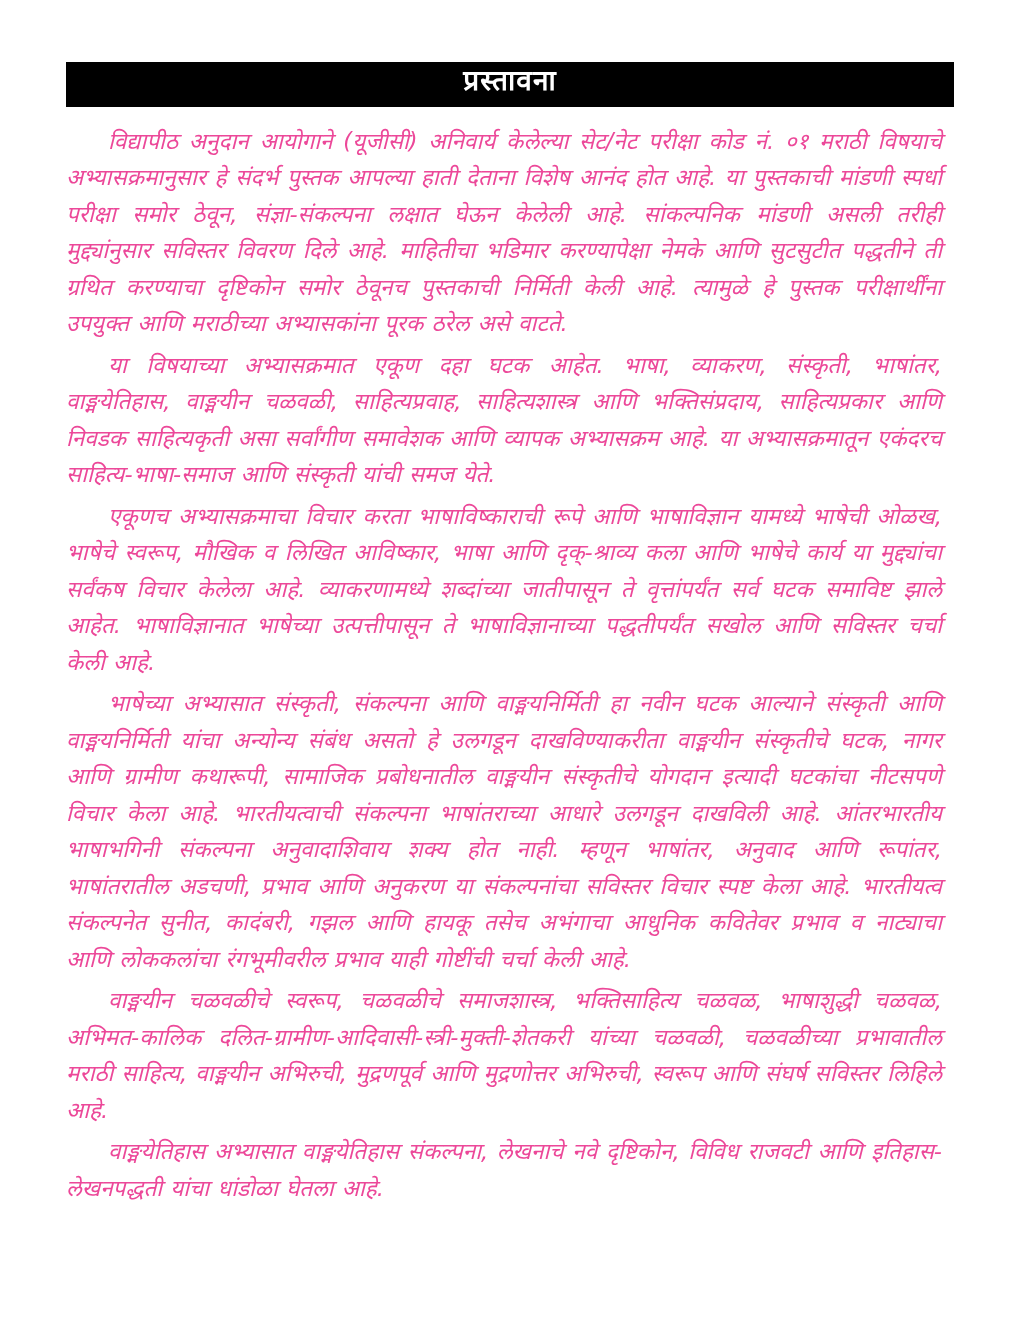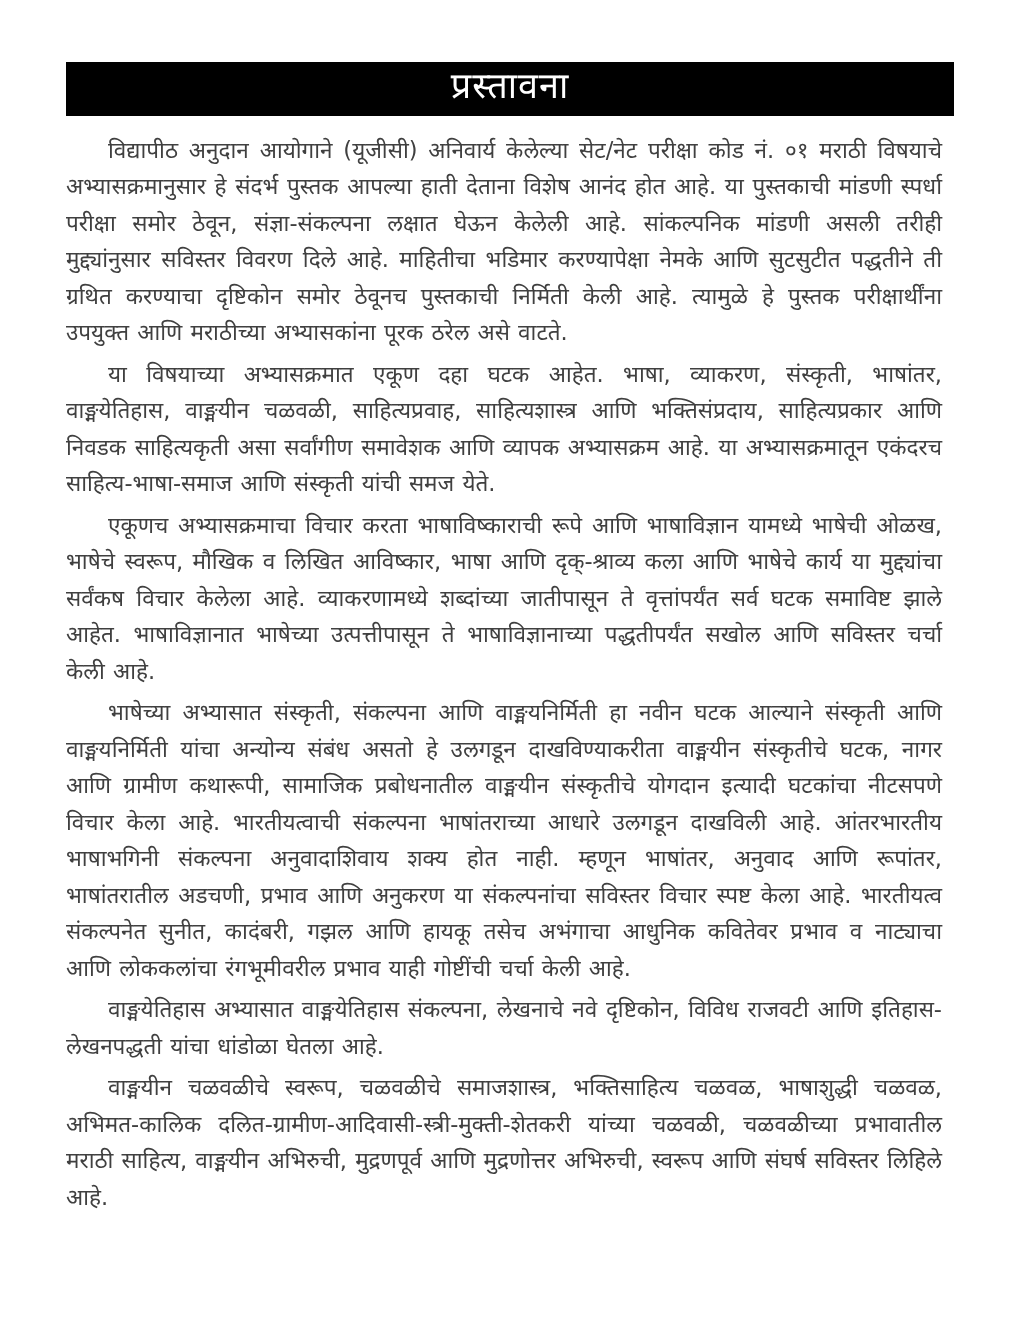--- a/index.html
+++ b/index.html
@@ -22,50 +22,51 @@
     background: #ffffff;
   }
   .title-banner {
     background: #000000;
     color: #ffffff;
     text-align: center;
     padding: 4px 0 10px 0;
     margin-bottom: 16px;
   }
   .title-banner .title-text {
-    font-size: 36px;
-    font-weight: normal;
+    font-size: 28px;
+    font-weight: bold;
     letter-spacing: 1px;
     line-height: 1.1;
     margin-top: 18px;
   }
   .body-text {
     margin-top: 10px;
   }
   .para {
     font-size: 22.5px;
     line-height: 36.5px;
     text-align: justify;
     text-indent: 42px;
     margin: 0 12px 5px 0;
-    color: #404040;
+    color: #ec4899;
     word-spacing: 1px;
+    font-style: italic;
   }
 </style>
 </head>
 <body>
 
 <div class="page">
 
   <div class="title-banner">
     <span class="title-text">प्रस्तावना</span>
   </div>
 
   <div class="body-text">
     <p class="para">विद्यापीठ अनुदान आयोगाने (यूजीसी) अनिवार्य केलेल्या सेट/नेट परीक्षा कोड नं. ०१ मराठी विषयाचे अभ्यासक्रमानुसार हे संदर्भ पुस्तक आपल्या हाती देताना विशेष आनंद होत आहे. या पुस्तकाची मांडणी स्पर्धा परीक्षा समोर ठेवून, संज्ञा-संकल्पना लक्षात घेऊन केलेली आहे. सांकल्पनिक मांडणी असली तरीही मुद्द्यांनुसार सविस्तर विवरण दिले आहे. माहितीचा भडिमार करण्यापेक्षा नेमके आणि सुटसुटीत पद्धतीने ती ग्रथित करण्याचा दृष्टिकोन समोर ठेवूनच पुस्तकाची निर्मिती केली आहे. त्यामुळे हे पुस्तक परीक्षार्थींना उपयुक्त आणि मराठीच्या अभ्यासकांना पूरक ठरेल असे वाटते.</p>
     <p class="para">या विषयाच्या अभ्यासक्रमात एकूण दहा घटक आहेत. भाषा, व्याकरण, संस्कृती, भाषांतर, वाङ्मयेतिहास, वाङ्मयीन चळवळी, साहित्यप्रवाह, साहित्यशास्त्र आणि भक्तिसंप्रदाय, साहित्यप्रकार आणि निवडक साहित्यकृती असा सर्वांगीण समावेशक आणि व्यापक अभ्यासक्रम आहे. या अभ्यासक्रमातून एकंदरच साहित्य-भाषा-समाज आणि संस्कृती यांची समज येते.</p>
     <p class="para">एकूणच अभ्यासक्रमाचा विचार करता भाषाविष्काराची रूपे आणि भाषाविज्ञान यामध्ये भाषेची ओळख, भाषेचे स्वरूप, मौखिक व लिखित आविष्कार, भाषा आणि दृक्-श्राव्य कला आणि भाषेचे कार्य या मुद्द्यांचा सर्वंकष विचार केलेला आहे. व्याकरणामध्ये शब्दांच्या जातीपासून ते वृत्तांपर्यंत सर्व घटक समाविष्ट झाले आहेत. भाषाविज्ञानात भाषेच्या उत्पत्तीपासून ते भाषाविज्ञानाच्या पद्धतीपर्यंत सखोल आणि सविस्तर चर्चा केली आहे.</p>
     <p class="para">भाषेच्या अभ्यासात संस्कृती, संकल्पना आणि वाङ्मयनिर्मिती हा नवीन घटक आल्याने संस्कृती आणि वाङ्मयनिर्मिती यांचा अन्योन्य संबंध असतो हे उलगडून दाखविण्याकरीता वाङ्मयीन संस्कृतीचे घटक, नागर आणि ग्रामीण कथारूपी, सामाजिक प्रबोधनातील वाङ्मयीन संस्कृतीचे योगदान इत्यादी घटकांचा नीटसपणे विचार केला आहे. भारतीयत्वाची संकल्पना भाषांतराच्या आधारे उलगडून दाखविली आहे. आंतरभारतीय भाषाभगिनी संकल्पना अनुवादाशिवाय शक्य होत नाही. म्हणून भाषांतर, अनुवाद आणि रूपांतर, भाषांतरातील अडचणी, प्रभाव आणि अनुकरण या संकल्पनांचा सविस्तर विचार स्पष्ट केला आहे. भारतीयत्व संकल्पनेत सुनीत, कादंबरी, गझल आणि हायकू तसेच अभंगाचा आधुनिक कवितेवर प्रभाव व नाट्याचा आणि लोककलांचा रंगभूमीवरील प्रभाव याही गोष्टींची चर्चा केली आहे.</p>
+    <p class="para">वाङ्मयीन चळवळीचे स्वरूप, चळवळीचे समाजशास्त्र, भक्तिसाहित्य चळवळ, भाषाशुद्धी चळवळ, अभिमत-कालिक दलित-ग्रामीण-आदिवासी-स्त्री-मुक्ती-शेतकरी यांच्या चळवळी, चळवळीच्या प्रभावातील मराठी साहित्य, वाङ्मयीन अभिरुची, मुद्रणपूर्व आणि मुद्रणोत्तर अभिरुची, स्वरूप आणि संघर्ष सविस्तर लिहिले आहे.</p>
     <p class="para">वाङ्मयेतिहास अभ्यासात वाङ्मयेतिहास संकल्पना, लेखनाचे नवे दृष्टिकोन, विविध राजवटी आणि इतिहास-लेखनपद्धती यांचा धांडोळा घेतला आहे.</p>
-    <p class="para">वाङ्मयीन चळवळीचे स्वरूप, चळवळीचे समाजशास्त्र, भक्तिसाहित्य चळवळ, भाषाशुद्धी चळवळ, अभिमत-कालिक दलित-ग्रामीण-आदिवासी-स्त्री-मुक्ती-शेतकरी यांच्या चळवळी, चळवळीच्या प्रभावातील मराठी साहित्य, वाङ्मयीन अभिरुची, मुद्रणपूर्व आणि मुद्रणोत्तर अभिरुची, स्वरूप आणि संघर्ष सविस्तर लिहिले आहे.</p>
   </div>
 
 </div>
 
 </body></html>

